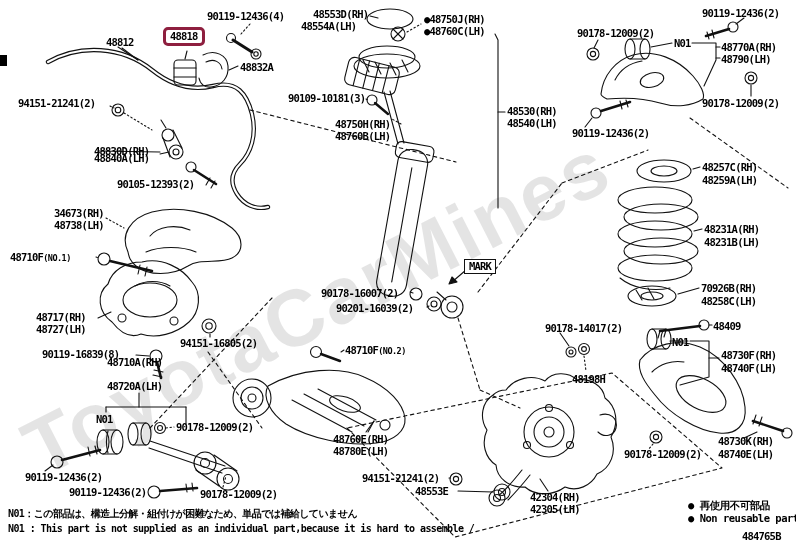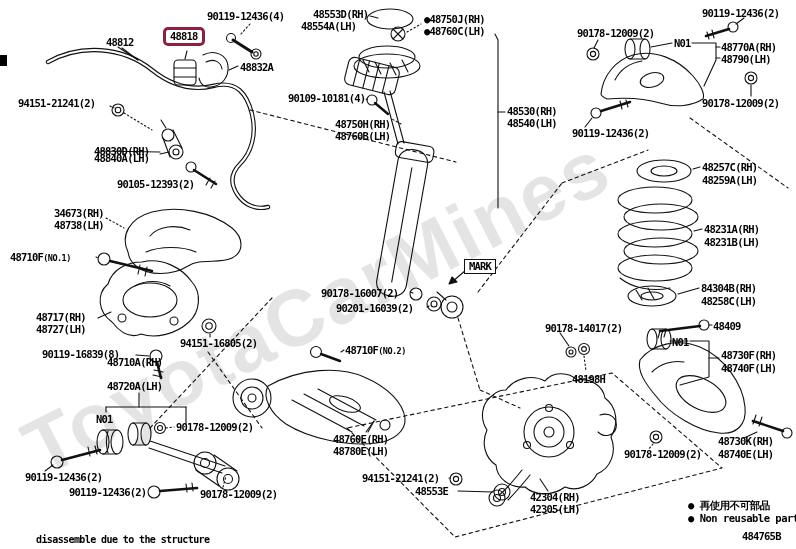--- a/index.html
+++ b/index.html
@@ -353,21 +353,21 @@
 <div class="lbl" style="left:36px;top:323px">48727(LH)</div>
 <div class="lbl" style="left:42px;top:348px">90119-16839(8)</div>
 <div class="lbl" style="left:180px;top:337px">94151-16805(2)</div>
 <div class="lbl" style="left:107px;top:356px">48710A(RH)</div>
 <div class="lbl" style="left:107px;top:380px">48720A(LH)</div>
 <div class="lbl" style="left:96px;top:413px">N01</div>
 <div class="lbl" style="left:176px;top:421px">90178-12009(2)</div>
 <div class="lbl" style="left:25px;top:471px">90119-12436(2)</div>
 <div class="lbl" style="left:69px;top:486px">90119-12436(2)</div>
 <div class="lbl" style="left:200px;top:488px">90178-12009(2)</div>
-<div class="lbl" style="left:288px;top:92px">90109-10181(4)</div>
+<div class="lbl" style="left:288px;top:92px">90109-10181(3)</div>
 <div class="lbl" style="left:335px;top:118px">48750H(RH)</div>
 <div class="lbl" style="left:335px;top:130px">48760B(LH)</div>
 <div class="lbl" style="left:507px;top:105px">48530(RH)</div>
 <div class="lbl" style="left:507px;top:117px">48540(LH)</div>
 <div class="lbl markbox" style="left:464px;top:259px">MARK</div>
 <div class="lbl" style="left:321px;top:287px">90178-16007(2)</div>
 <div class="lbl" style="left:336px;top:302px">90201-16039(2)</div>
 <div class="lbl" style="left:345px;top:344px"><span>48710F</span><span class="sfx">(NO.2)</span></div>
 <div class="lbl" style="left:333px;top:433px">48760E(RH)</div>
 <div class="lbl" style="left:333px;top:445px">48780E(LH)</div>
@@ -381,22 +381,23 @@
 <div class="lbl" style="left:672px;top:336px">N01</div>
 <div class="lbl" style="left:721px;top:349px">48730F(RH)</div>
 <div class="lbl" style="left:721px;top:362px">48740F(LH)</div>
 <div class="lbl" style="left:718px;top:435px">48730K(RH)</div>
 <div class="lbl" style="left:718px;top:448px">48740E(LH)</div>
 <div class="lbl" style="left:624px;top:448px">90178-12009(2)</div>
 <div class="lbl" style="left:702px;top:161px">48257C(RH)</div>
 <div class="lbl" style="left:702px;top:174px">48259A(LH)</div>
 <div class="lbl" style="left:704px;top:223px">48231A(RH)</div>
 <div class="lbl" style="left:704px;top:236px">48231B(LH)</div>
-<div class="lbl" style="left:701px;top:282px">84304B(RH)</div>
+<div class="lbl" style="left:701px;top:282px">70926B(RH)</div>
 <div class="lbl" style="left:701px;top:295px">48258C(LH)</div>
 
 <div class="legend" style="left:688px;top:499px">● 再使用不可部品</div>
 <div class="legend" style="left:688px;top:512px">● Non reusable part.</div>
 <div class="lbl" style="left:742px;top:530px">484765B</div>
 
-<div class="fn" style="left:36px;top:534px">disassemble due to the structure</div>
+<div class="fn" style="left:8px;top:508px">N01：この部品は、構造上分解・組付けが困難なため、単品では補給していません</div>
+<div class="fn" style="left:8px;top:523px">N01 : This part is not supplied as an individual part,because it is hard to assemble /</div>
 
 </div>
 
 </body></html>

